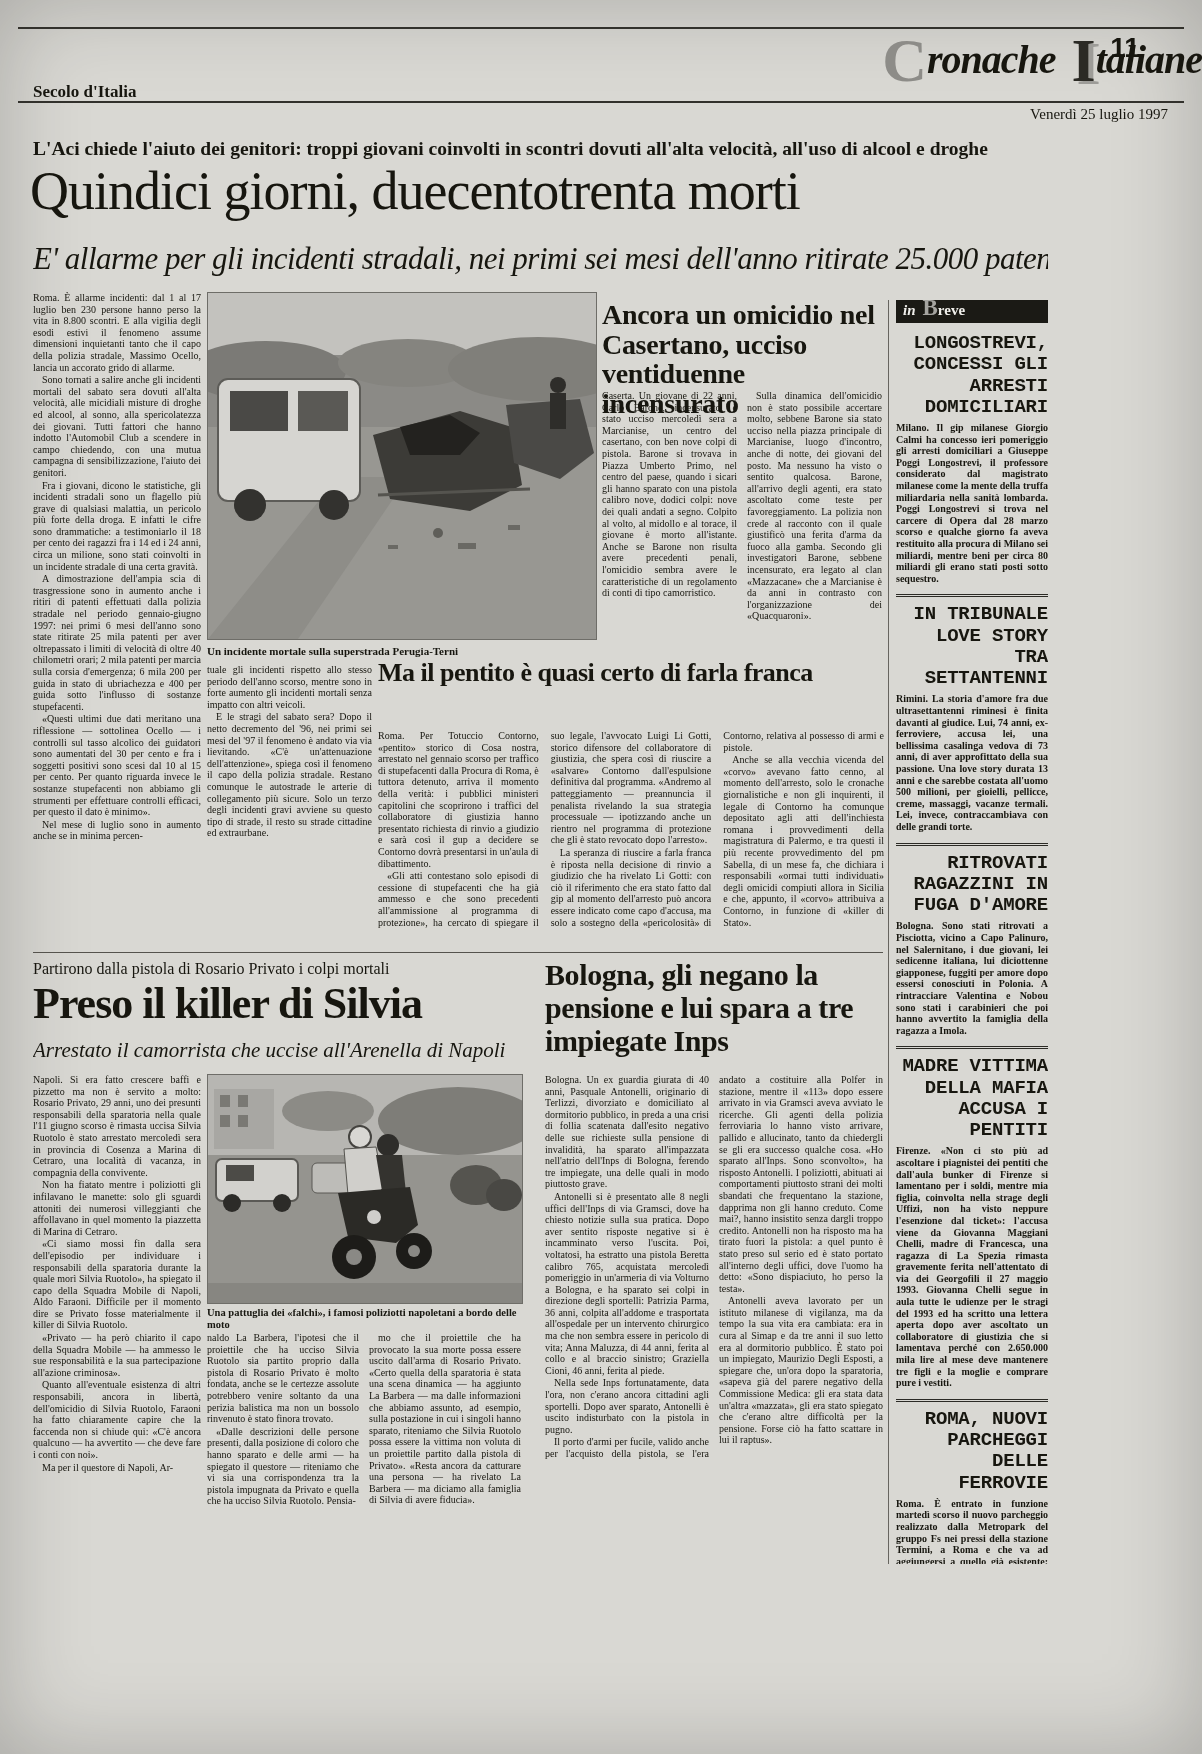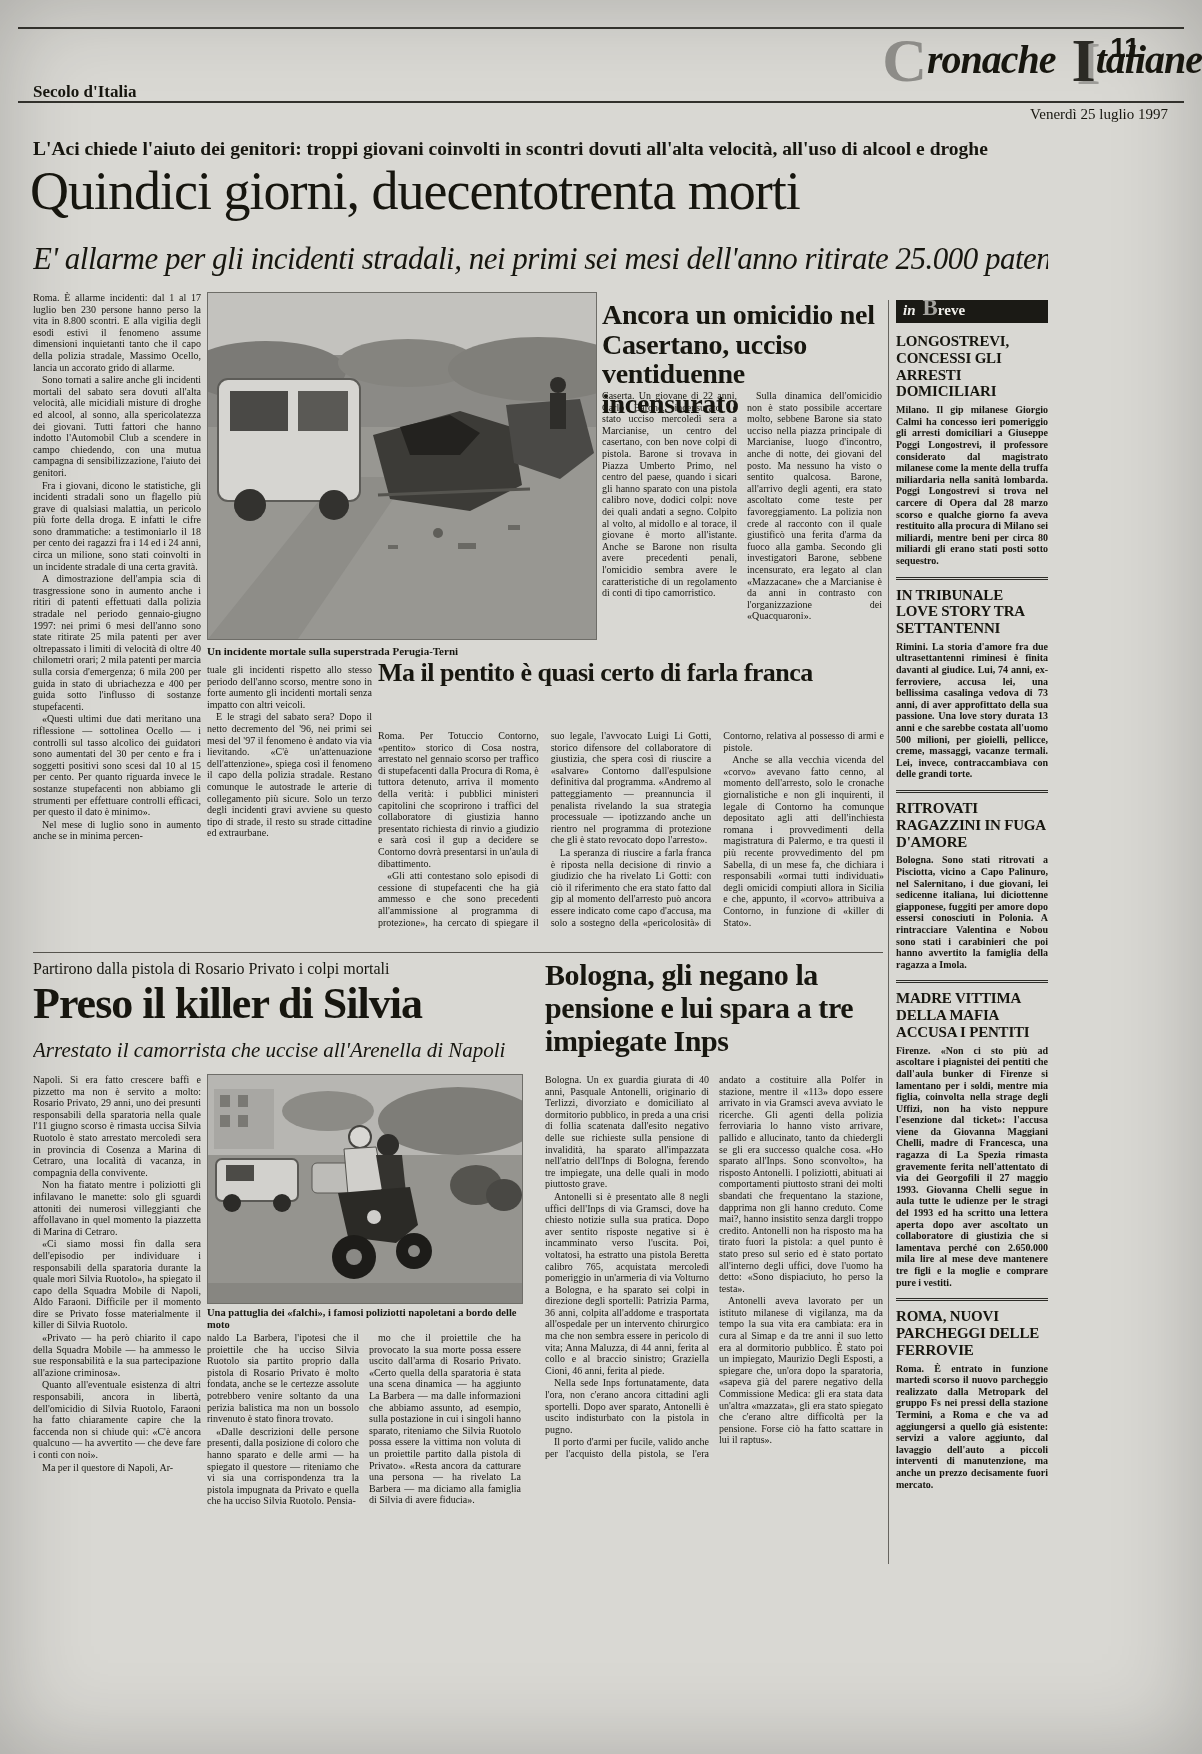--- a/index.html
+++ b/index.html
@@ -46,21 +46,21 @@
   .deck-silvia { font-size:21px; font-style:italic; white-space:nowrap; overflow:hidden; }
   .h-bologna { font-size:30px; font-weight:bold; line-height:1.1; letter-spacing:-0.4px; }
 
   
   .sb { overflow:hidden; }
   .sb-bar { background:#1b1a15; color:#f0efeb; padding:2px 7px 4px 7px; font-size:15px; font-weight:bold; }
   .sb-in { font-style:italic; }
   .sb-b { font-size:23px; color:#a5a4a0; margin-left:7px; line-height:0; }
   .sb-item { margin-top:10px; }
   .sb-item + .sb-item { border-top:3px double #2b2a25; padding-top:7px; }
-  .sb-head { font-family:Liberation Serif, serif; font-size:15px; font-weight:bold; line-height:1.12; letter-spacing:-0.2px; }
+  .sb-head { font-family:Liberation Mono, monospace; font-size:19px; font-weight:bold; line-height:1.12; letter-spacing:-0.2px;text-align:right; }
   .sb-body { font-size:10px; font-weight:bold; line-height:11.6px; text-align:justify; margin-top:4px; }
 </style>
 </head>
 <body>
 
 <div class="page">
 
   <div class="abs rule" style="left:18px; top:27px; width:1166px;"></div>
   <div class="abs pagenum" style="left:1080px; top:32px; width:90px;">11</div>
 

